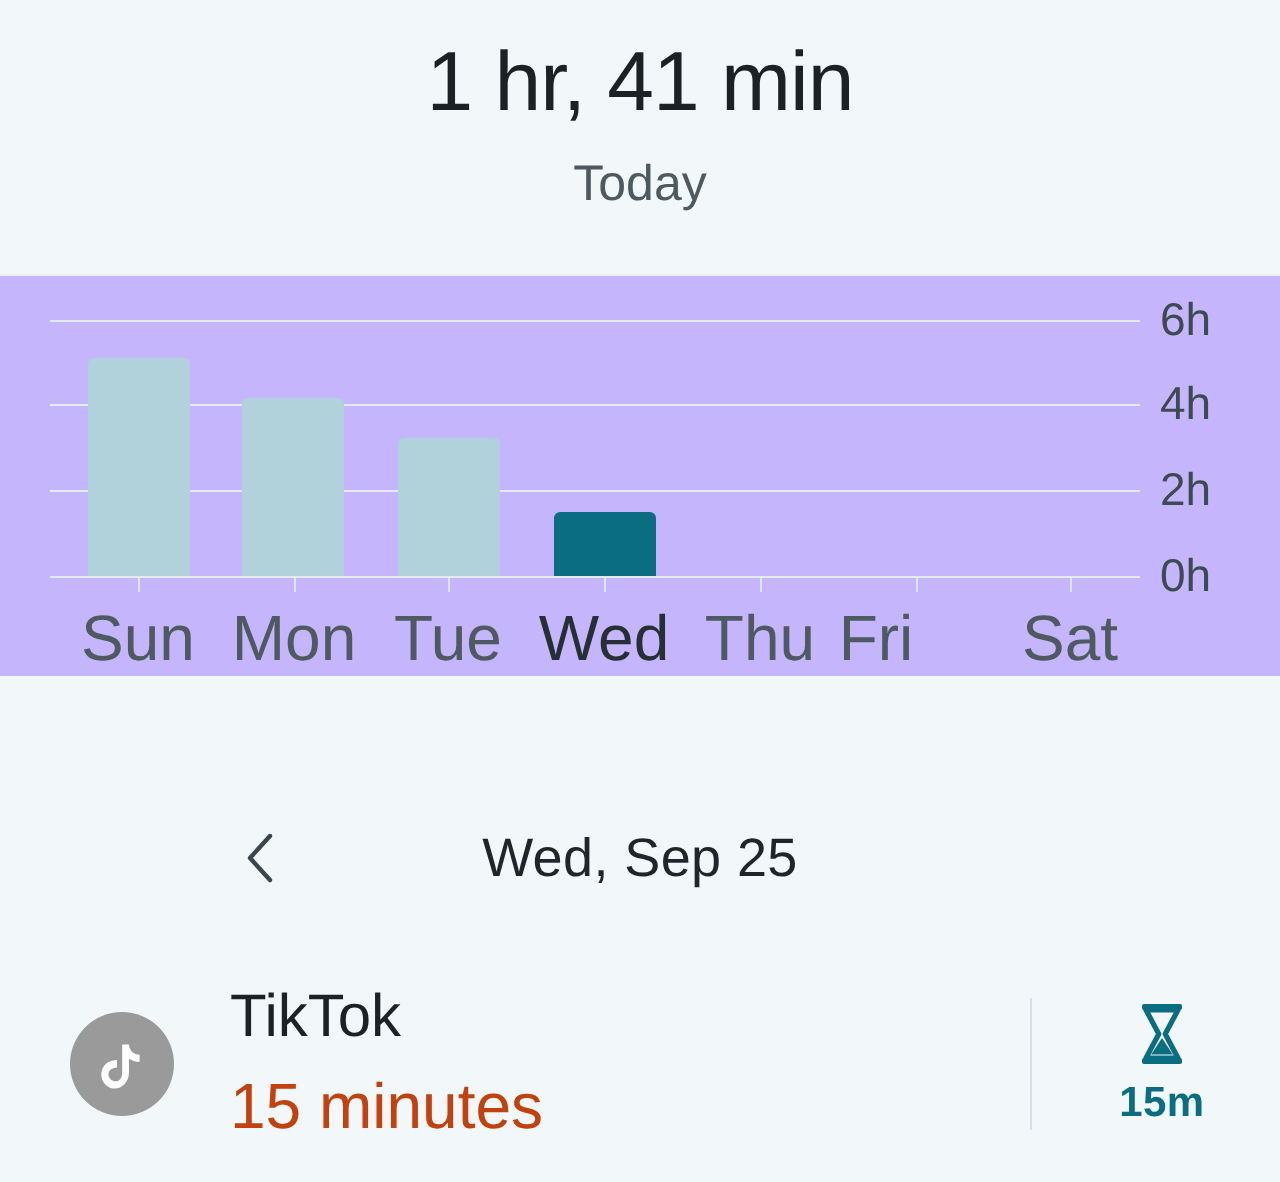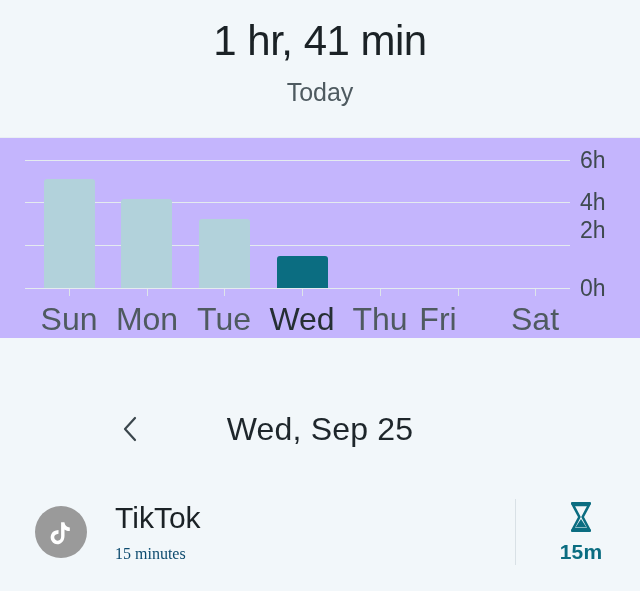--- a/index.html
+++ b/index.html
@@ -119,21 +119,21 @@
     left: 108px;
     width: 44px;
     height: 44px;
     display: flex;
     align-items: center;
     justify-content: center;
     cursor: pointer;
   }
   .nav-prev svg { display: block; }
   .date-label {
-    font-size: 32px;
+    font-size: 27px;
     color: #1e262b;
     letter-spacing: 0.2px;
   }
 
   
   .app-row {
     position: absolute;
     left: 0;
     right: 0;
     top: 483px;
@@ -159,24 +159,23 @@
     flex: 1 1 auto;
     min-width: 0;
   }
   .app-name {
     font-size: 30px;
     color: #1b2226;
     line-height: 1.15;
   }
   .app-duration {
     margin-top: 9px;
-    font-size: 16px;
-    color: #0c4a6e;
+    font-size: 32px;
+    color: #c2410c;
     line-height: 1.15;
-    font-family: Liberation Serif, serif;
   }
   .row-divider {
     width: 1px;
     height: 66px;
     background: #d9e1e6;
     flex: 0 0 auto;
     margin-right: 34px;
   }
   .timer-block {
     flex: 0 0 auto;
@@ -206,21 +205,21 @@
 <div class="chart-card">
   <div class="plot">
 
     <div class="gridline" style="top:22px;"></div>
     <div class="gridline" style="top:64px;"></div>
     <div class="gridline" style="top:107px;"></div>
     <div class="gridline" style="top:150px;"></div>
 
     <div class="ytick" style="top:22px;">6h</div>
     <div class="ytick" style="top:64px;">4h</div>
-    <div class="ytick" style="top:92px;">2h</div>
+    <div class="ytick" style="top:107px;">2h</div>
     <div class="ytick" style="top:150px;">0h</div>
 
     <div class="bars">
       <div class="bar" style="left:44px;  top:41px;  height:109px;"></div>
       <div class="bar" style="left:121px; top:61px;  height:89px;"></div>
       <div class="bar" style="left:199px; top:81px;  height:69px;"></div>
       <div class="bar selected" style="left:277px; top:118px; height:32px;"></div>
     </div>
 
     <div class="tick-mark" style="left:69px;  top:151px;"></div>

